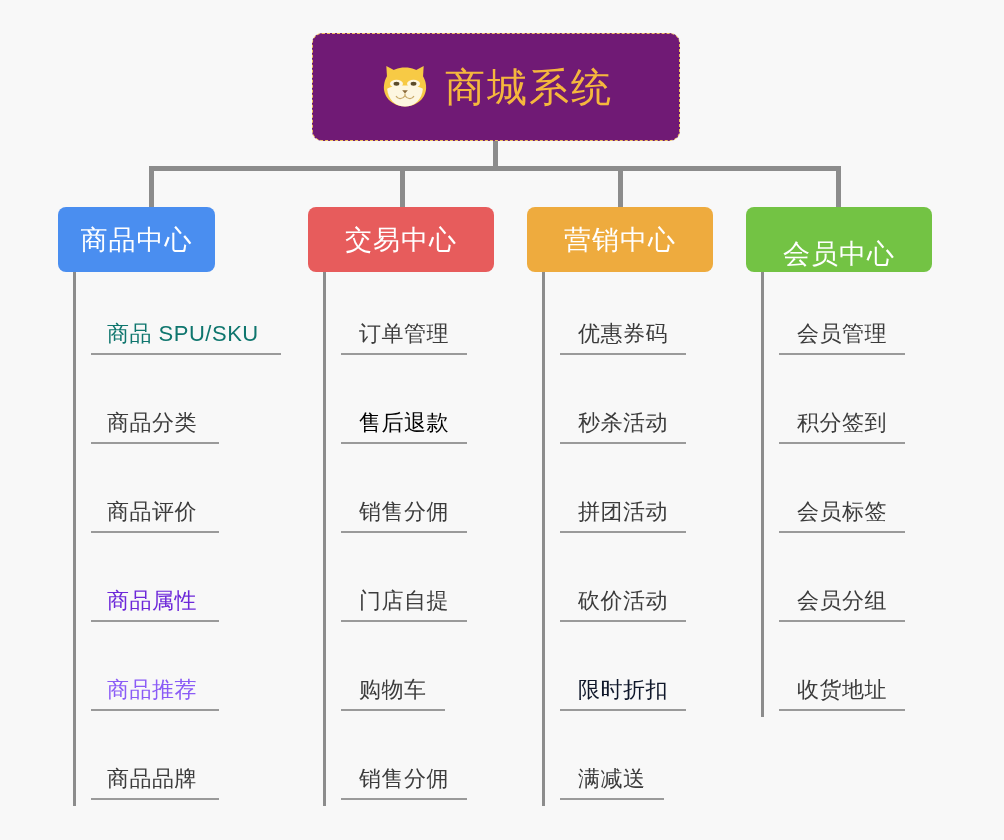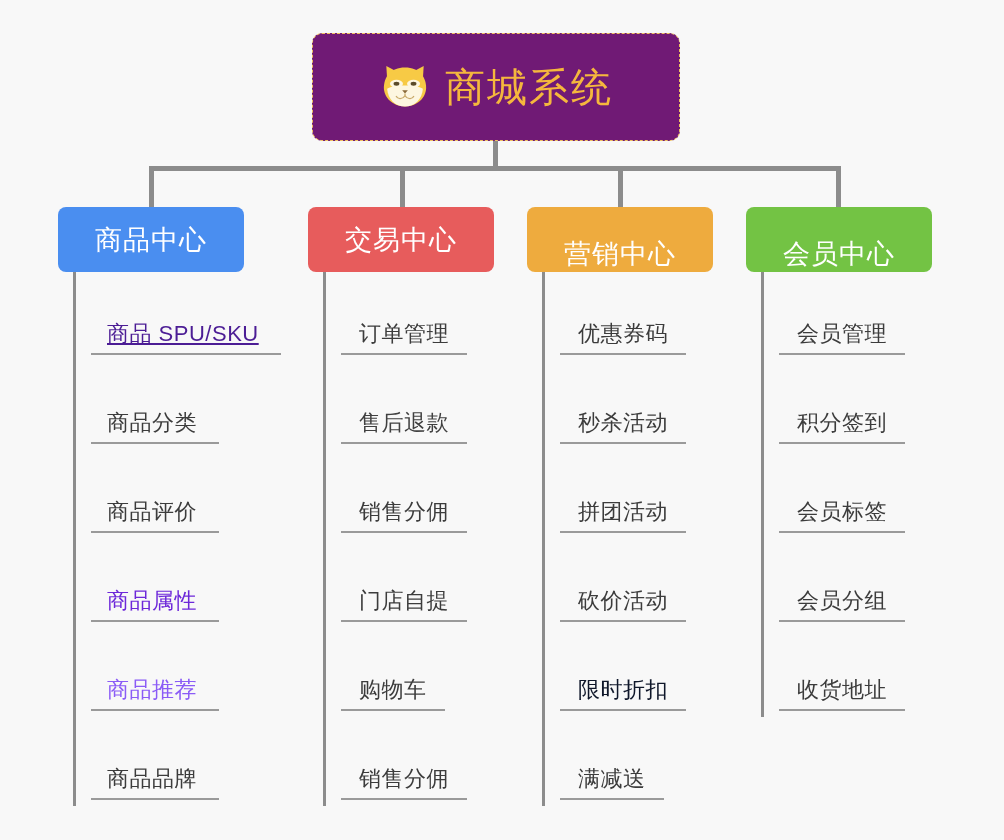--- a/index.html
+++ b/index.html
@@ -91,23 +91,23 @@
     height: 65px;
     border-radius: 8px;
     display: flex;
     align-items: center;
     justify-content: center;
     color: #ffffff;
     font-size: 27px;
     letter-spacing: 1px;
     white-space: nowrap;
   }
-  .column.c1 .cat-box { width: 186px; }
+  .column.c1 .cat-box { width: 157px; }
   .column.c2 .cat-box { width: 186px; }
-  .column.c3 .cat-box { width: 186px; align-items: flex-end; }
+  .column.c3 .cat-box { width: 186px; }
   .column.c4 .cat-box { width: 186px; align-items: flex-end; }
 
   
   .leaf-list {
     position: relative;
     margin-top: 0;
     padding-left: 15px;
     padding-top: 0;
   }
   
@@ -178,21 +178,21 @@
   <div class="branch-drop d2" style="background: rgb(140, 140, 140);"></div>
   <div class="branch-drop d3" style="background: rgb(140, 140, 140);"></div>
   <div class="branch-drop d4" style="background: rgb(140, 140, 140);"></div>
 
   <div class="column c1">
     <div class="cat-box" style="background: rgb(74, 142, 240);">
       <span>商品中心</span>
     </div>
     <div class="leaf-list" style="--c: #8c8c8c;">
       <div class="leaf-item">
-          <span class="leaf-text" style="color: #4c1d95; border-bottom-color: rgb(154, 154, 154); text-decoration: underline;">商品 SPU/SKU</span>
+          <span class="leaf-text" style="color: #0f766e; border-bottom-color: rgb(154, 154, 154);">商品 SPU/SKU</span>
         </div>
       <div class="leaf-item">
           <span class="leaf-text" style="color: rgb(60, 60, 60); border-bottom-color: rgb(154, 154, 154);">商品分类</span>
         </div>
       <div class="leaf-item">
           <span class="leaf-text" style="color: rgb(60, 60, 60); border-bottom-color: rgb(154, 154, 154); text-align: center;">商品评价</span>
         </div>
       <div class="leaf-item">
           <span class="leaf-text" style="color: #6d28d9; border-bottom-color: rgb(154, 154, 154);">商品属性</span>
         </div>
@@ -207,21 +207,21 @@
 
   <div class="column c2">
     <div class="cat-box" style="background: rgb(231, 92, 92);">
       <span>交易中心</span>
     </div>
     <div class="leaf-list" style="--c: #8c8c8c;">
       <div class="leaf-item">
           <span class="leaf-text" style="color: rgb(60, 60, 60); border-bottom-color: rgb(154, 154, 154);">订单管理</span>
         </div>
       <div class="leaf-item">
-          <span class="leaf-text" style="color: #404040; border-bottom-color: rgb(154, 154, 154);">售后退款</span>
+          <span class="leaf-text" style="color: #000000; border-bottom-color: rgb(154, 154, 154);">售后退款</span>
         </div>
       <div class="leaf-item">
           <span class="leaf-text" style="color: rgb(60, 60, 60); border-bottom-color: rgb(154, 154, 154);">销售分佣</span>
         </div>
       <div class="leaf-item">
           <span class="leaf-text" style="color: rgb(60, 60, 60); border-bottom-color: rgb(154, 154, 154);">门店自提</span>
         </div>
       <div class="leaf-item">
           <span class="leaf-text" style="color: rgb(60, 60, 60); border-bottom-color: rgb(154, 154, 154);">购物车</span>
         </div>

